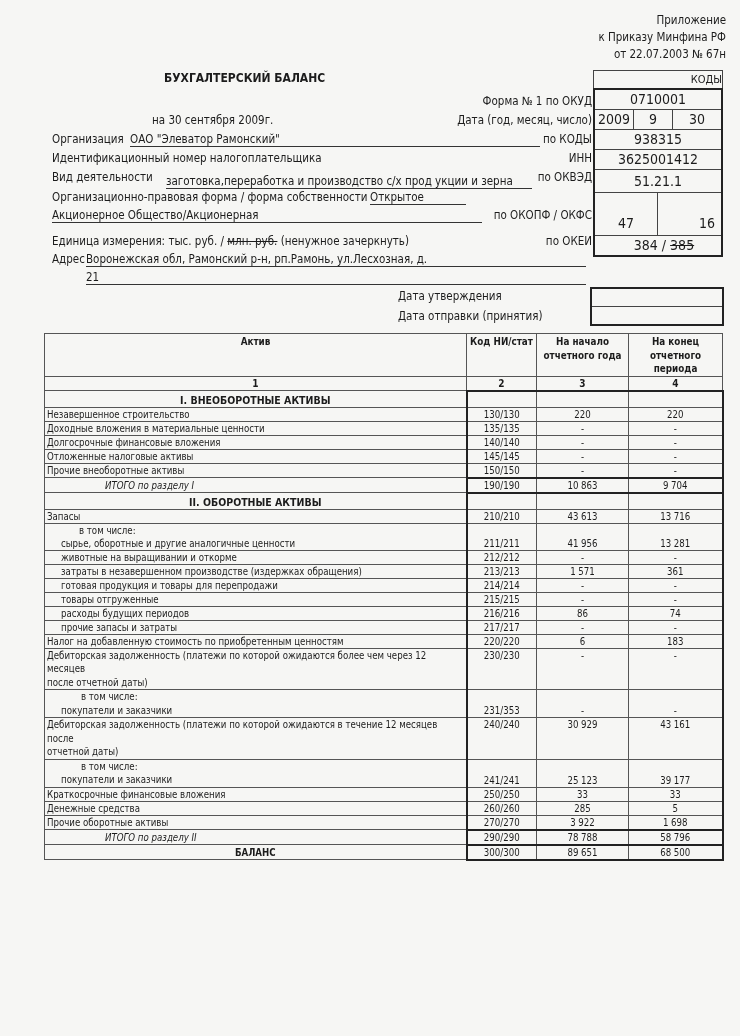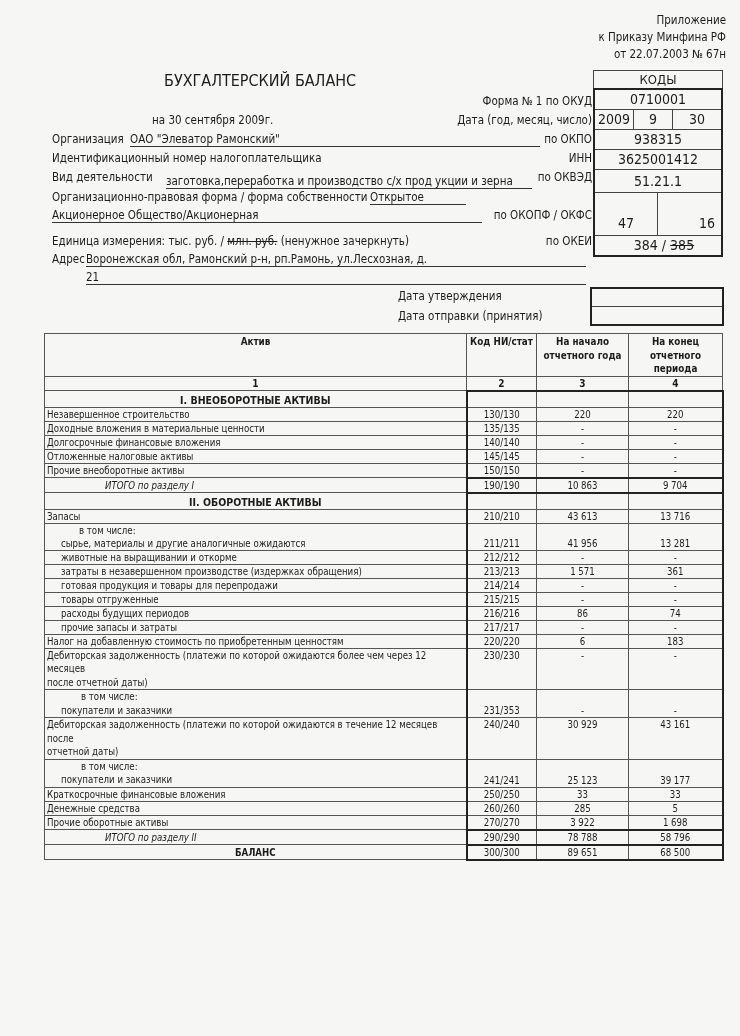--- a/index.html
+++ b/index.html
@@ -5,23 +5,23 @@
   html, body { margin:0; padding:0; }
   body {
     width:740px; height:1036px; position:relative; overflow:hidden;
     background:#f6f6f4;
     font-family:"DejaVu Sans Condensed","DejaVu Sans","Liberation Sans",sans-serif;
     color:#1c1c1c;
   }
   .abs { position:absolute; }
   .t { font-size:11.5px; white-space:nowrap; }
   .annex { right:14px; top:12px; text-align:right; font-size:11.5px; line-height:17px; }
-  .title { left:164px; top:71px; font-weight:normal; font-size:16px; }
+  .title { left:164px; top:71px; font-weight:bold; font-size:12px; }
   .uline { border-bottom:1px solid #333; }
-  .codes-head { left:593px; top:70px; width:128px; height:17px; border:1px solid #444; text-align:center; font-size:13px; line-height:17px; background:#f6f6f4; }
+  .codes-head { left:593px; top:70px; width:128px; height:17px; border:1px solid #444; text-align:right; font-size:11px; line-height:17px; background:#f6f6f4; }
   .codes { left:593px; top:88px; width:126px; border:2px solid #222; background:#f6f6f4; }
   .codes .row { border-bottom:1px solid #444; text-align:center; font-size:14px; height:19px; line-height:19px; display:flex; }
   .codes .row:last-child { border-bottom:none;padding-left:12px; }
   .codes .row .c { flex:1; text-align:center; }
   .codes .row .c + .c { border-left:1px solid #444; }
   .strike { text-decoration:line-through; }
   .datebox { left:590px; top:287px; width:130px; border:2px solid #222; }
   .datebox div { height:17px; }
   .datebox div + div { border-top:1px solid #444; }
 
@@ -84,21 +84,21 @@
     <span class="c"><span>384 / </span><span class="strike">385</span></span>
   </div>
 </div>
 
 <div class="abs t" style="right:148px;top:94px">Форма № 1 по ОКУД</div>
 <div class="abs t" style="left:152px;top:113px">на 30 сентября 2009г.</div>
 <div class="abs t" style="right:148px;top:113px">Дата (год, месяц, число)</div>
 
 <div class="abs t" style="left:52px;top:132px">Организация</div>
 <div class="abs t uline" style="left:130px;top:132px;width:410px">ОАО "Элеватор Рамонский"</div>
-<div class="abs t" style="right:148px;top:132px">по ОКПО</div>
+<div class="abs t" style="right:148px;top:132px">по КОДЫ</div>
 
 <div class="abs t" style="left:52px;top:151px">Идентификационный номер налогоплательщика</div>
 <div class="abs t" style="right:148px;top:151px">ИНН</div>
 
 <div class="abs t" style="left:52px;top:170px">Вид деятельности</div>
 <div class="abs t uline" style="left:166px;top:174px;width:366px">заготовка,переработка и производство с/х прод укции и зерна</div>
 <div class="abs t" style="right:148px;top:170px">по ОКВЭД</div>
 
 <div class="abs t" style="left:52px;top:190px">Организационно-правовая форма / форма собственности</div>
 <div class="abs t uline" style="left:370px;top:190px;width:96px">Открытое</div>
@@ -198,21 +198,21 @@
         <td class="v">43 613</td>
         <td class="v thick-right">13 716</td>
       </tr>
   <tr>
         <td class="indent2" style="border-bottom:none">в том числе:</td>
         <td class="code thick-left" style="border-bottom:none"></td>
         <td class="v" style="border-bottom:none"></td>
         <td class="v thick-right" style="border-bottom:none"></td>
       </tr>
   <tr>
-        <td class="indent1" style="border-top:none">сырье, материалы и другие аналогичные ожидаются</td>
+        <td class="indent1" style="border-top:none">сырье, оборотные и другие аналогичные ценности</td>
         <td class="code thick-left" style="border-top:none">211/211</td>
         <td class="v" style="border-top:none">41 956</td>
         <td class="v thick-right" style="border-top:none">13 281</td>
       </tr>
   <tr>
         <td class="indent1">животные на выращивании и откорме</td>
         <td class="code thick-left">212/212</td>
         <td class="v">-</td>
         <td class="v thick-right">-</td>
       </tr>

